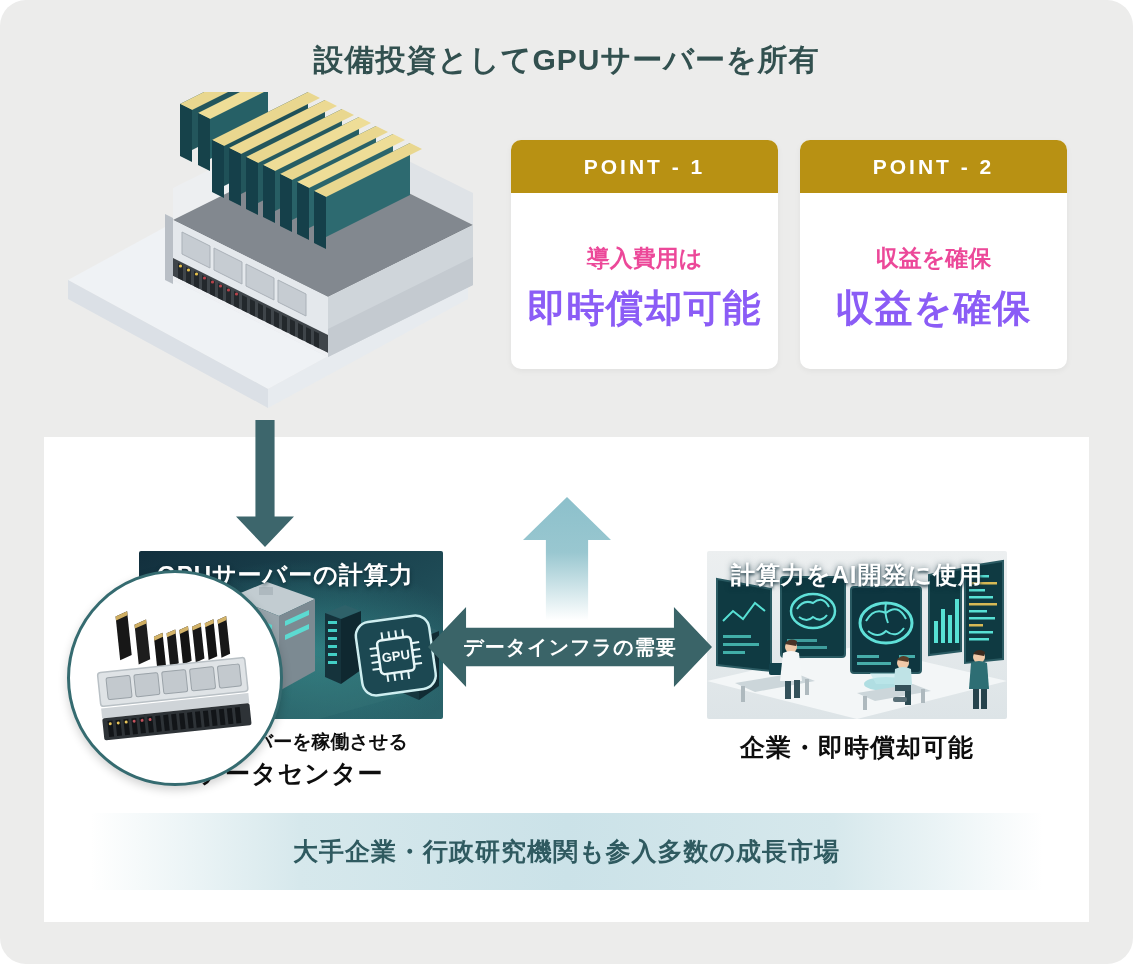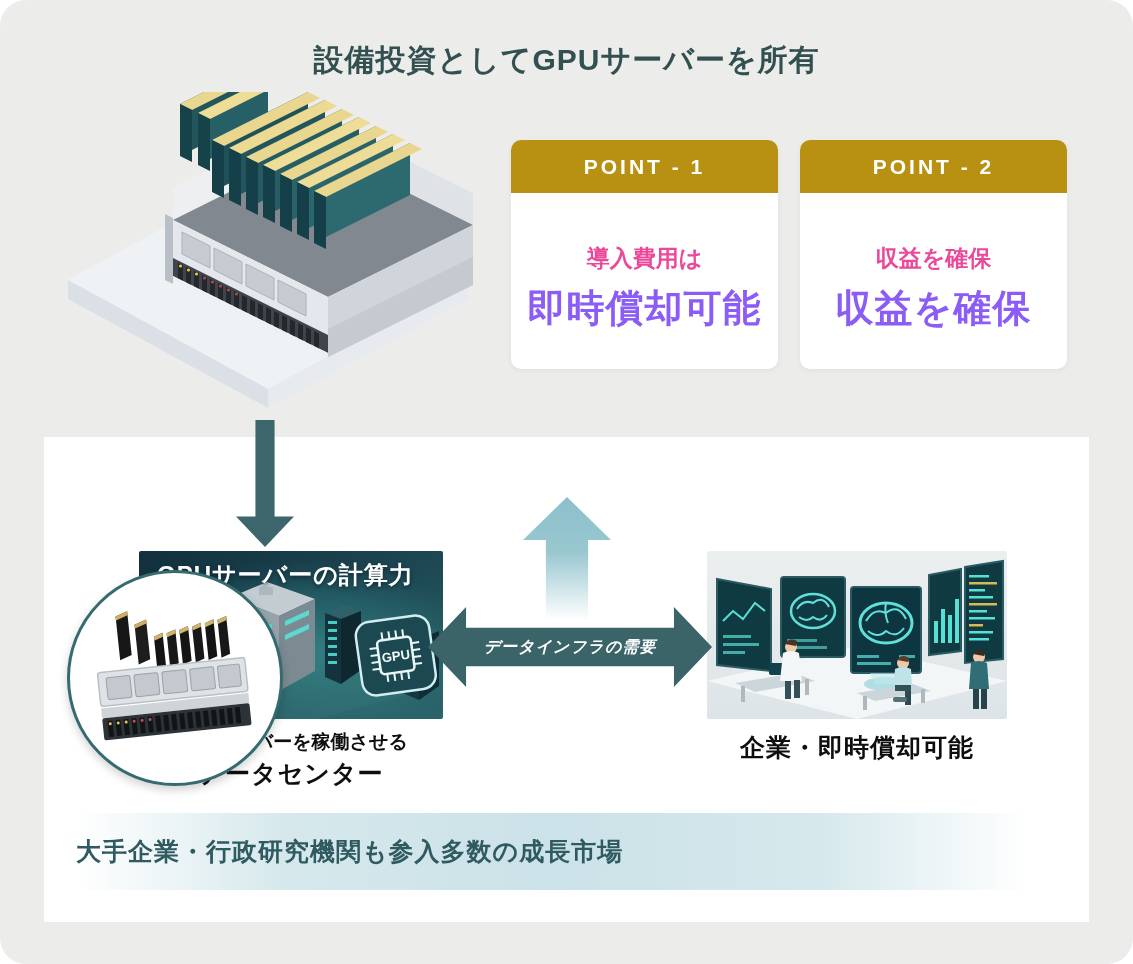--- a/index.html
+++ b/index.html
@@ -28,41 +28,41 @@
     clip-path:polygon(20px 0,calc(100% - 21px) 0,100% 50%,calc(100% - 21px) 100%,20px 100%,0 50%);
     display:flex;align-items:center;justify-content:center;color:#fff;font-size:26px;font-weight:800;letter-spacing:3px;}
   
   .down-arrow{position:absolute;left:236px;top:420px;width:58px;height:127px;background:#3d666c;z-index:3;
     clip-path:polygon(33.5% 0,66.5% 0,66.5% 76%,100% 76%,50% 100%,0 76%,33.5% 76%);}
   .up-arrow{position:absolute;left:523px;top:497px;width:88px;height:123px;z-index:3;
     background:linear-gradient(180deg,#8cc0cb 0%,#99c7d0 45%,rgba(222,238,241,0) 100%);
     clip-path:polygon(50% 0,100% 35%,74% 35%,74% 100%,26% 100%,26% 35%,0 35%);}
   .demand-arrow{position:absolute;left:428px;top:607px;width:284px;height:80px;z-index:8;background:#3a6468;
     clip-path:polygon(0 50%,13.4% 0,13.4% 26%,86.6% 26%,86.6% 0,100% 50%,86.6% 100%,86.6% 74%,13.4% 74%,13.4% 100%);
-    display:flex;align-items:center;justify-content:center;color:#ffffff;font-size:16px;font-weight:800;letter-spacing:1px;font-style:italic;}
+    display:flex;align-items:center;justify-content:center;color:#ffffff;font-size:20px;font-weight:800;letter-spacing:1px;}
   
   .panel{position:absolute;top:551px;height:168px;overflow:hidden;z-index:4;border-radius:2px;}
   .panel.left{left:139px;width:304px;}
   .panel.right{left:707px;width:300px;}
   .panel-heading{position:absolute;z-index:3;color:#ffffff;font-weight:800;font-size:24px;letter-spacing:1px;}
   .panel-heading.lh{left:18px;top:8px;text-shadow:0 2px 4px rgba(6,32,40,.7);}
   .panel-heading.rh{left:0;top:8px;width:100%;text-align:center;text-shadow:0 2px 3px rgba(20,52,63,.85),0 0 6px rgba(20,52,63,.6);}
   
   .photo-inset{position:absolute;left:67px;top:570px;width:210px;height:210px;border-radius:50%;
     background:#ffffff;border:3px solid #356b70;overflow:hidden;z-index:6;box-shadow:0 4px 10px rgba(0,0,0,.18);}
   
   .caption{position:absolute;top:729px;text-align:center;color:#0e0e0e;z-index:5;}
   .caption.cl{left:139px;width:304px;}
   .caption.cr{left:707px;width:300px;}
   .caption-l1{font-size:19px;font-weight:800;}
   .caption-l2{font-size:25px;font-weight:800;margin-top:2px;letter-spacing:1px;}
   
-  .market-banner{position:absolute;left:76px;top:813px;width:953px;height:77px;z-index:2;
+  .market-banner{position:absolute;left:90px;top:813px;width:953px;height:77px;z-index:2;
     background:linear-gradient(90deg,rgba(255,255,255,0) 0%,#d6e8ec 22%,#cbe2e8 50%,#d6e8ec 78%,rgba(255,255,255,0) 100%);
-    display:flex;align-items:center;justify-content:flex-start;color:#2f5a60;font-size:25px;font-weight:800;letter-spacing:1px;}
+    display:flex;align-items:center;justify-content:center;color:#2f5a60;font-size:25px;font-weight:800;letter-spacing:1px;}
 </style>
 </head>
 <body>
 
 <div class="stage">
   <div class="canvas"></div>
 
   <div class="page-title">設備投資としてGPUサーバーを所有</div>
 
   <div class="server-illo">
@@ -395,20 +395,21 @@
         <rect x="186" y="146" width="14" height="5" rx="2" fill="#5a7078"></rect>
       </g>
       <g>
         <circle cx="272" cy="106" r="6" fill="#f0c9a8"></circle>
         <path d="M266 103 q5 -7 12 -2 l-1 4 z" fill="#3c2a1e"></path>
         <path d="M264 112 q8 -4 16 0 l2 26 -20 0 z" fill="#2e6e74"></path>
         <rect x="266" y="138" width="6" height="20" fill="#26434c"></rect>
           <rect x="274" y="138" width="6" height="20" fill="#26434c"></rect>
       </g>
     </svg>
+    <div class="panel-heading rh">計算力をAI開発に使用</div>
   </div>
 
   <div class="photo-inset">
     <svg width="204" height="204" viewBox="0 0 204 204">
       <g transform="rotate(-6 102 102)">
 
         <g>
           <polygon points="52,38 64,34 64,78 52,82" fill="#171717"></polygon>
             <polygon points="52,38 64,34 64,38 52,42" fill="#cfae62"></polygon>
           <polygon points="70,48 82,44 82,84 70,88" fill="#1d1d1d"></polygon>

